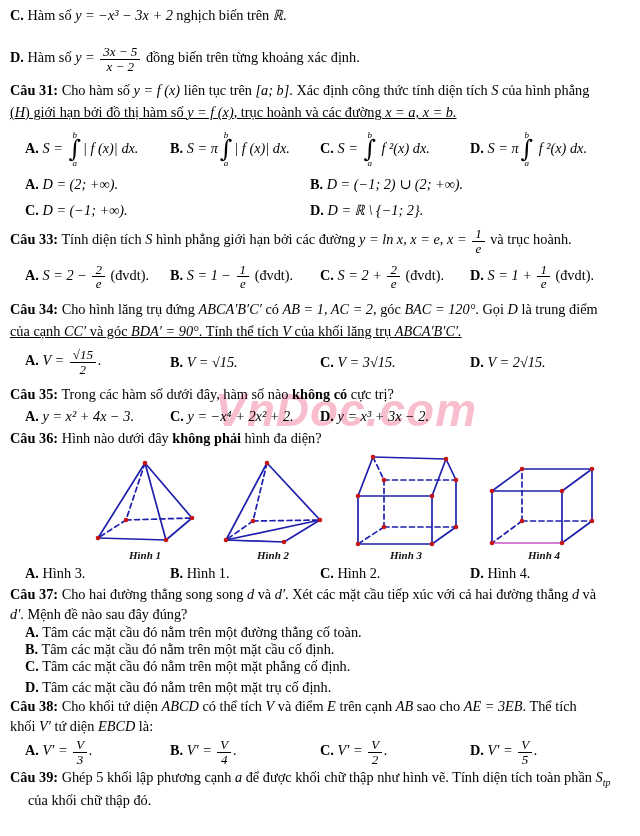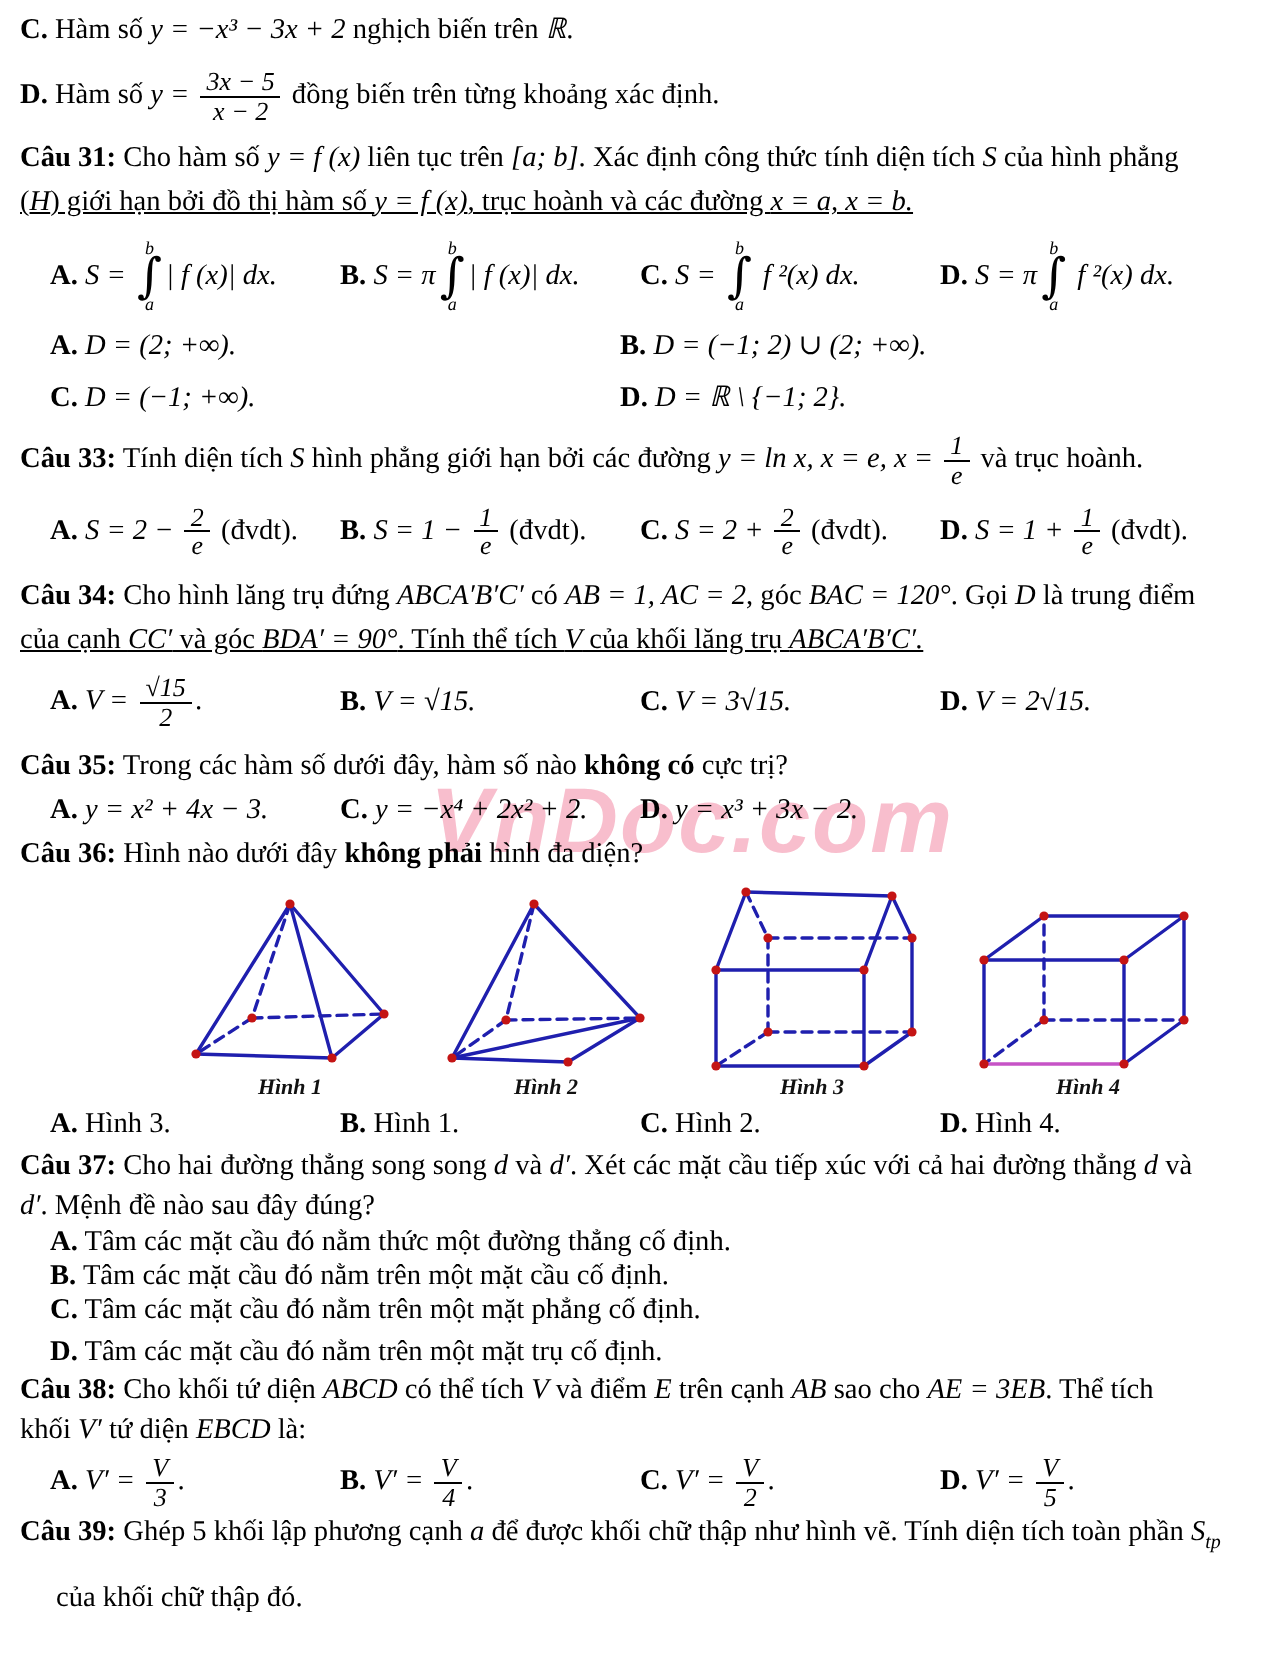--- a/index.html
+++ b/index.html
@@ -41,21 +41,21 @@
   .pinkedge{stroke:#c653c6;}
 </style>
 </head>
 <body>
 
 <div id="watermark">VnDoc.com</div>
 
 <div id="doc">
 
 <div class="ln" style="margin-top: 6px;"><span class="b">C.</span><span class="t"> Hàm số </span><span class="m">y = −x³ − 3x + 2</span><span class="t"> nghịch biến trên </span><span class="m">ℝ</span><span class="t">.</span></div>
-    <div class="ln" style="margin-top: 9px;"><span class="b">D.</span><span class="t"> Hàm số </span><span class="m">y = </span><span class="fr">
+    <div class="ln" style="margin-top: 20px;"><span class="b">D.</span><span class="t"> Hàm số </span><span class="m">y = </span><span class="fr">
         <span class="fn">3x − 5</span>
         <span class="fd">x − 2</span>
       </span><span class="t"> đồng biến trên từng khoảng xác định.</span></div>
     <div class="ln" style="margin-top: 8px;"><span class="b">Câu 31:</span><span class="t"> Cho hàm số </span><span class="m">y = f (x)</span><span class="t"> liên tục trên </span><span class="m">[a; b]</span><span class="t">. Xác định công thức tính diện tích </span><span class="m">S</span><span class="t"> của hình phẳng</span></div>
     <div class="ln" style="margin-top: 3px; text-decoration: underline;"><span class="t">(</span><span class="m">H</span><span class="t">) giới hạn bởi đồ thị hàm số </span><span class="m">y = f (x)</span><span class="t">, trục hoành và các đường </span><span class="m">x = a, x = b.</span></div>
     <div class="row" style="margin-top: 9px;">
       <div class="col c0"><span class="b">A.</span><span class="m"> S = </span><span class="ig">
           <span class="iu">b</span>
           <span class="is">∫</span>
           <span class="il">a</span>
@@ -218,21 +218,21 @@
     </div>
   </div>
     <div class="row" style="margin-top: 2px;">
       <div class="col c0"><span class="b">A.</span><span class="t"> Hình 3.</span></div>
       <div class="col c1"><span class="b">B.</span><span class="t"> Hình 1.</span></div>
       <div class="col c2"><span class="b">C.</span><span class="t"> Hình 2.</span></div>
       <div class="col c3"><span class="b">D.</span><span class="t"> Hình 4.</span></div>
     </div>
     <div class="ln" style="margin-top: 2px;"><span class="b">Câu 37:</span><span class="t"> Cho hai đường thẳng song song </span><span class="m">d</span><span class="t"> và </span><span class="m">d′</span><span class="t">. Xét các mặt cầu tiếp xúc với cả hai đường thẳng </span><span class="m">d</span><span class="t"> và</span></div>
     <div class="ln" style="margin-top: 1px;"><span class="m">d′</span><span class="t">. Mệnh đề nào sau đây đúng?</span></div>
-    <div class="ln opt" style="padding-left: 25px; margin-top: 0px;"><span class="b">A.</span><span class="t"> Tâm các mặt cầu đó nằm thức một đường thẳng cố định.</span></div>
+    <div class="ln opt" style="padding-left: 25px; margin-top: 0px;"><span class="b">A.</span><span class="t"> Tâm các mặt cầu đó nằm trên một đường thẳng cố toàn.</span></div>
     <div class="ln opt" style="padding-left: 25px; margin-top: 0px;"><span class="b">B.</span><span class="t"> Tâm các mặt cầu đó nằm trên một mặt cầu cố định.</span></div>
     <div class="ln opt" style="padding-left: 25px; margin-top: 0px;"><span class="b">C.</span><span class="t"> Tâm các mặt cầu đó nằm trên một mặt phẳng cố định.</span></div>
     <div class="ln opt" style="padding-left: 25px; margin-top: 4px;"><span class="b">D.</span><span class="t"> Tâm các mặt cầu đó nằm trên một mặt trụ cố định.</span></div>
     <div class="ln" style="margin-top: 1px;"><span class="b">Câu 38:</span><span class="t"> Cho khối tứ diện </span><span class="m">ABCD</span><span class="t"> có thể tích </span><span class="m">V</span><span class="t"> và điểm </span><span class="m">E</span><span class="t"> trên cạnh </span><span class="m">AB</span><span class="t"> sao cho </span><span class="m">AE = 3EB</span><span class="t">. Thể tích</span></div>
     <div class="ln" style="margin-top: 1px;"><span class="t">khối </span><span class="m">V′</span><span class="t"> tứ diện </span><span class="m">EBCD</span><span class="t"> là:</span></div>
     <div class="row" style="margin-top: 2px;">
       <div class="col c0"><span class="b">A.</span><span class="m"> V′ = </span><span class="fr">
           <span class="fn">V</span>
           <span class="fd">3</span>
         </span><span class="m">.</span></div>
@@ -243,14 +243,14 @@
       <div class="col c2"><span class="b">C.</span><span class="m"> V′ = </span><span class="fr">
           <span class="fn">V</span>
           <span class="fd">2</span>
         </span><span class="m">.</span></div>
       <div class="col c3"><span class="b">D.</span><span class="m"> V′ = </span><span class="fr">
           <span class="fn">V</span>
           <span class="fd">5</span>
         </span><span class="m">.</span></div>
     </div>
     <div class="ln" style="margin-top: 1px;"><span class="b">Câu 39:</span><span class="t"> Ghép 5 khối lập phương cạnh </span><span class="m">a</span><span class="t"> để được khối chữ thập như hình vẽ. Tính diện tích toàn phần </span><span class="m">S</span><sub class="m sb">tp</sub></div>
-    <div class="ln" style="margin-top: 10px; padding-left: 28px;"><span class="t">của khối chữ thập đó.</span></div>
+    <div class="ln" style="margin-top: 0px; padding-left: 28px;"><span class="t">của khối chữ thập đó.</span></div>
   </div>
 
 </body></html>

